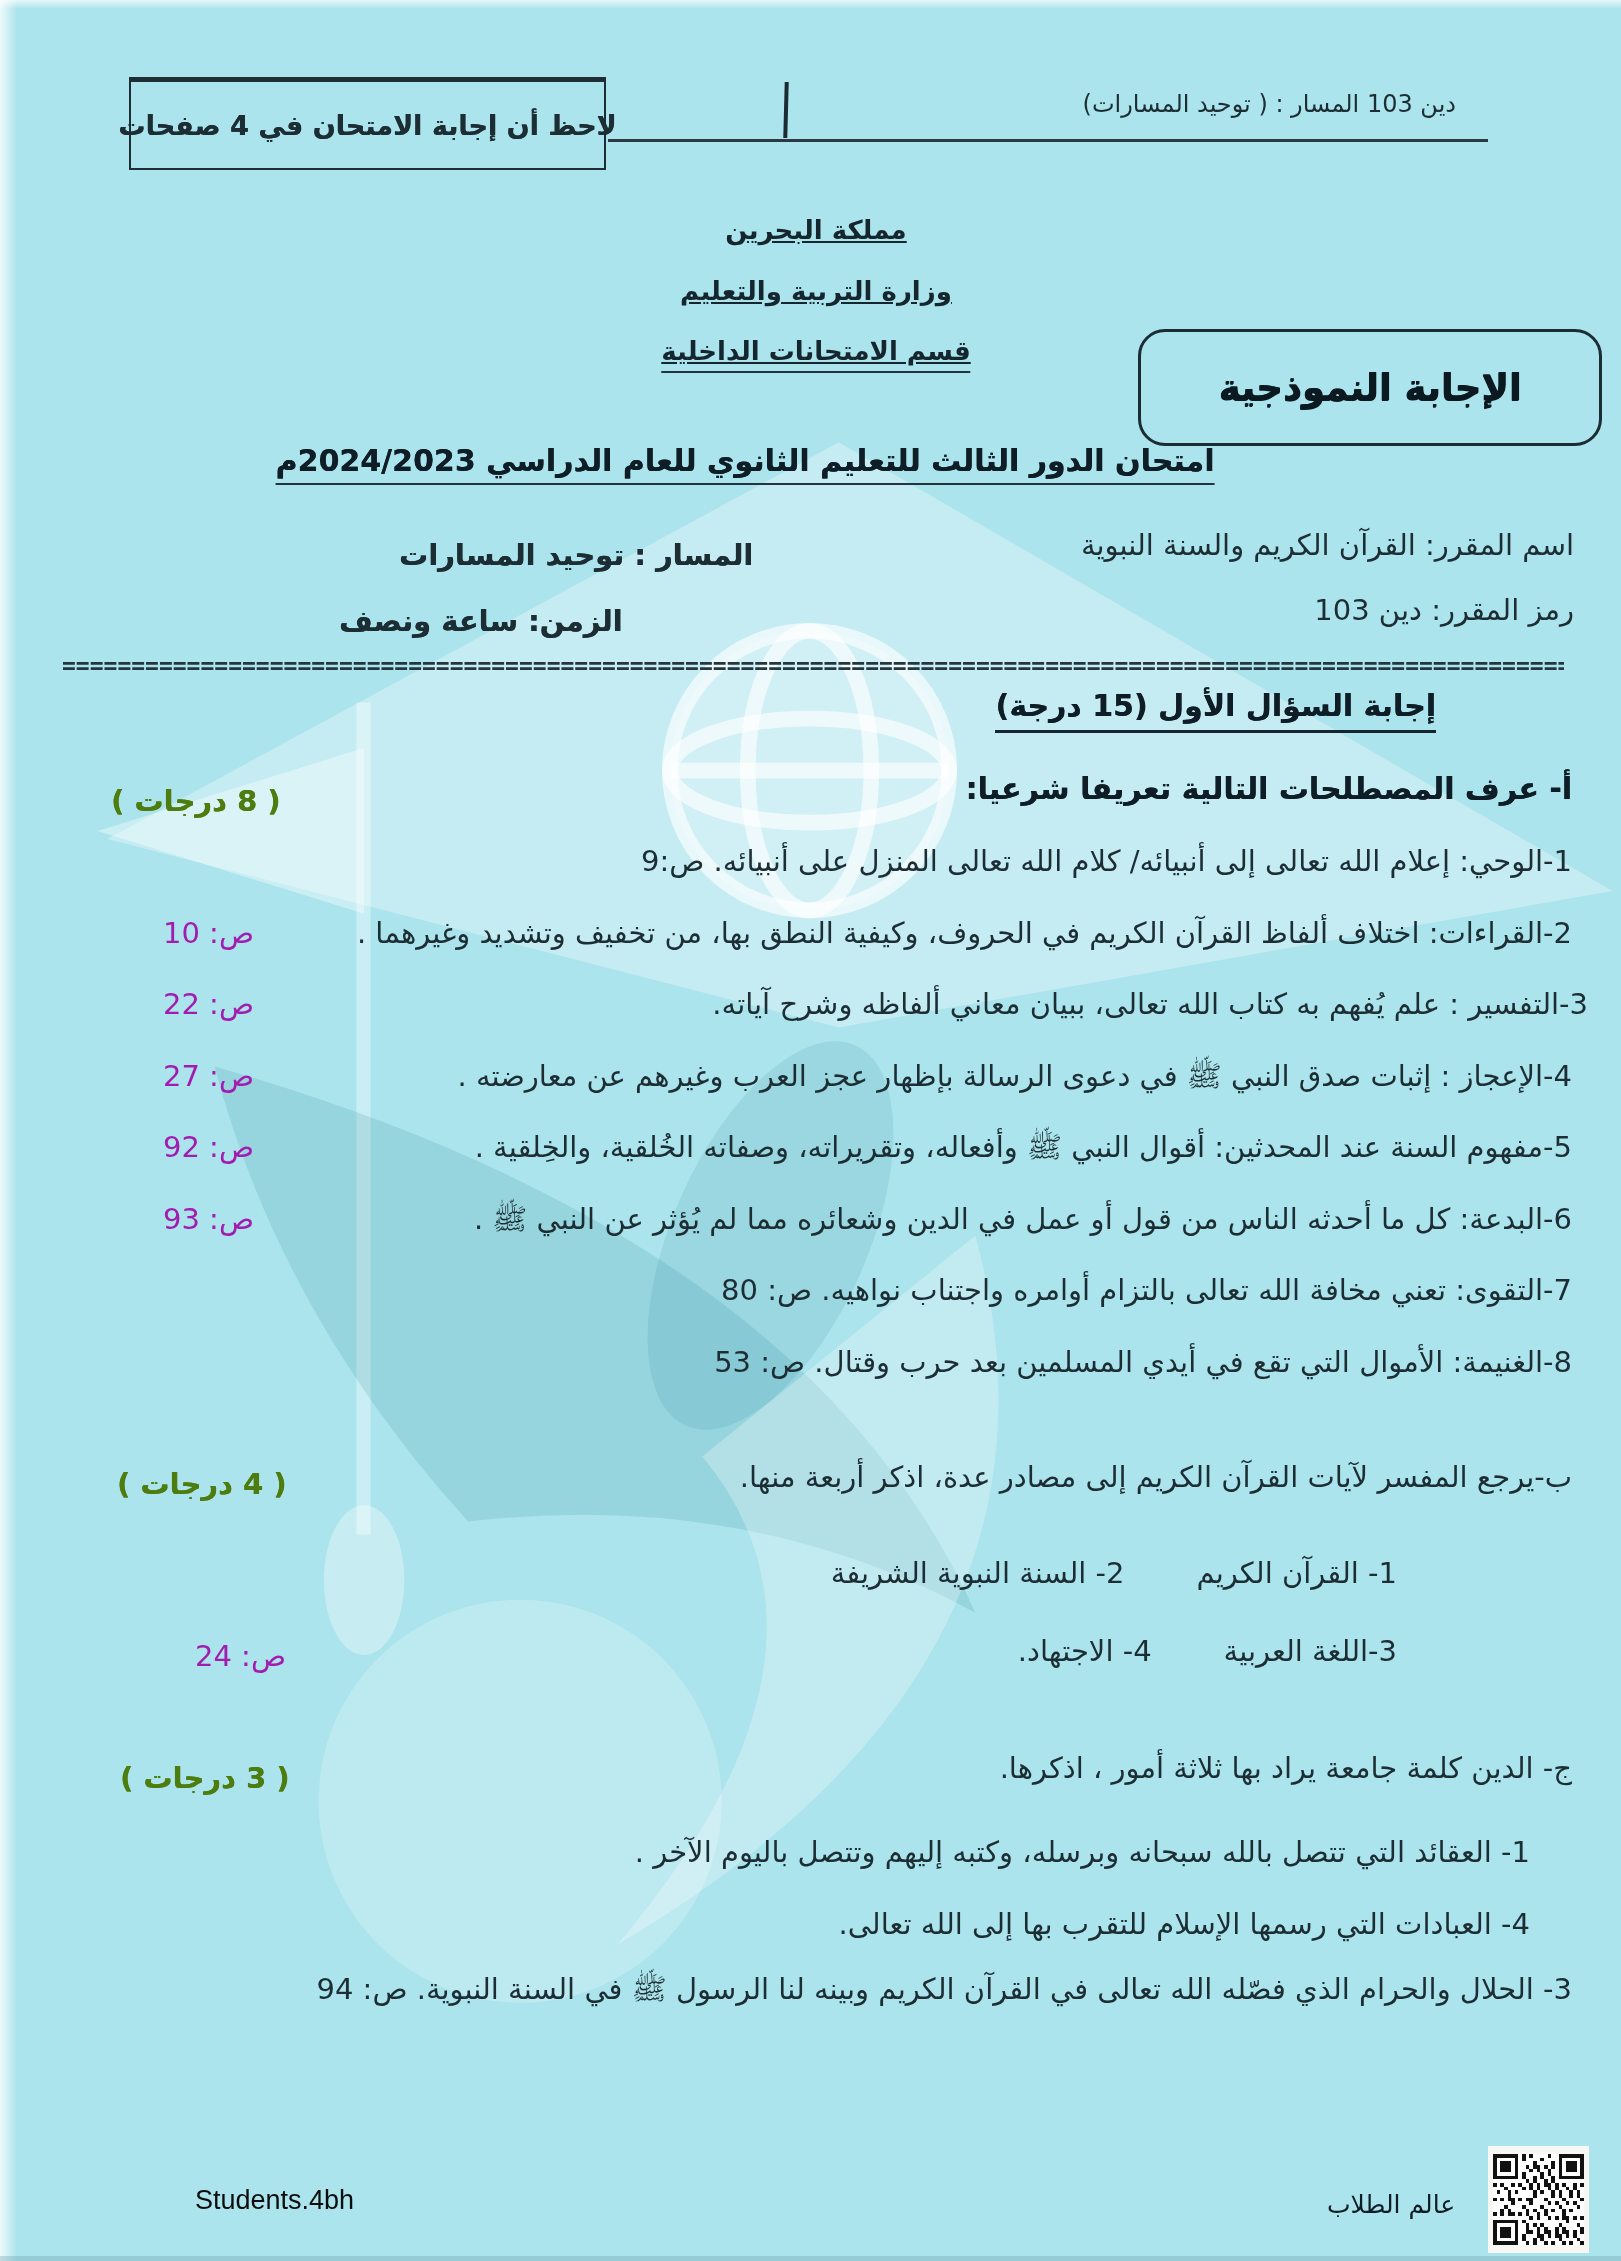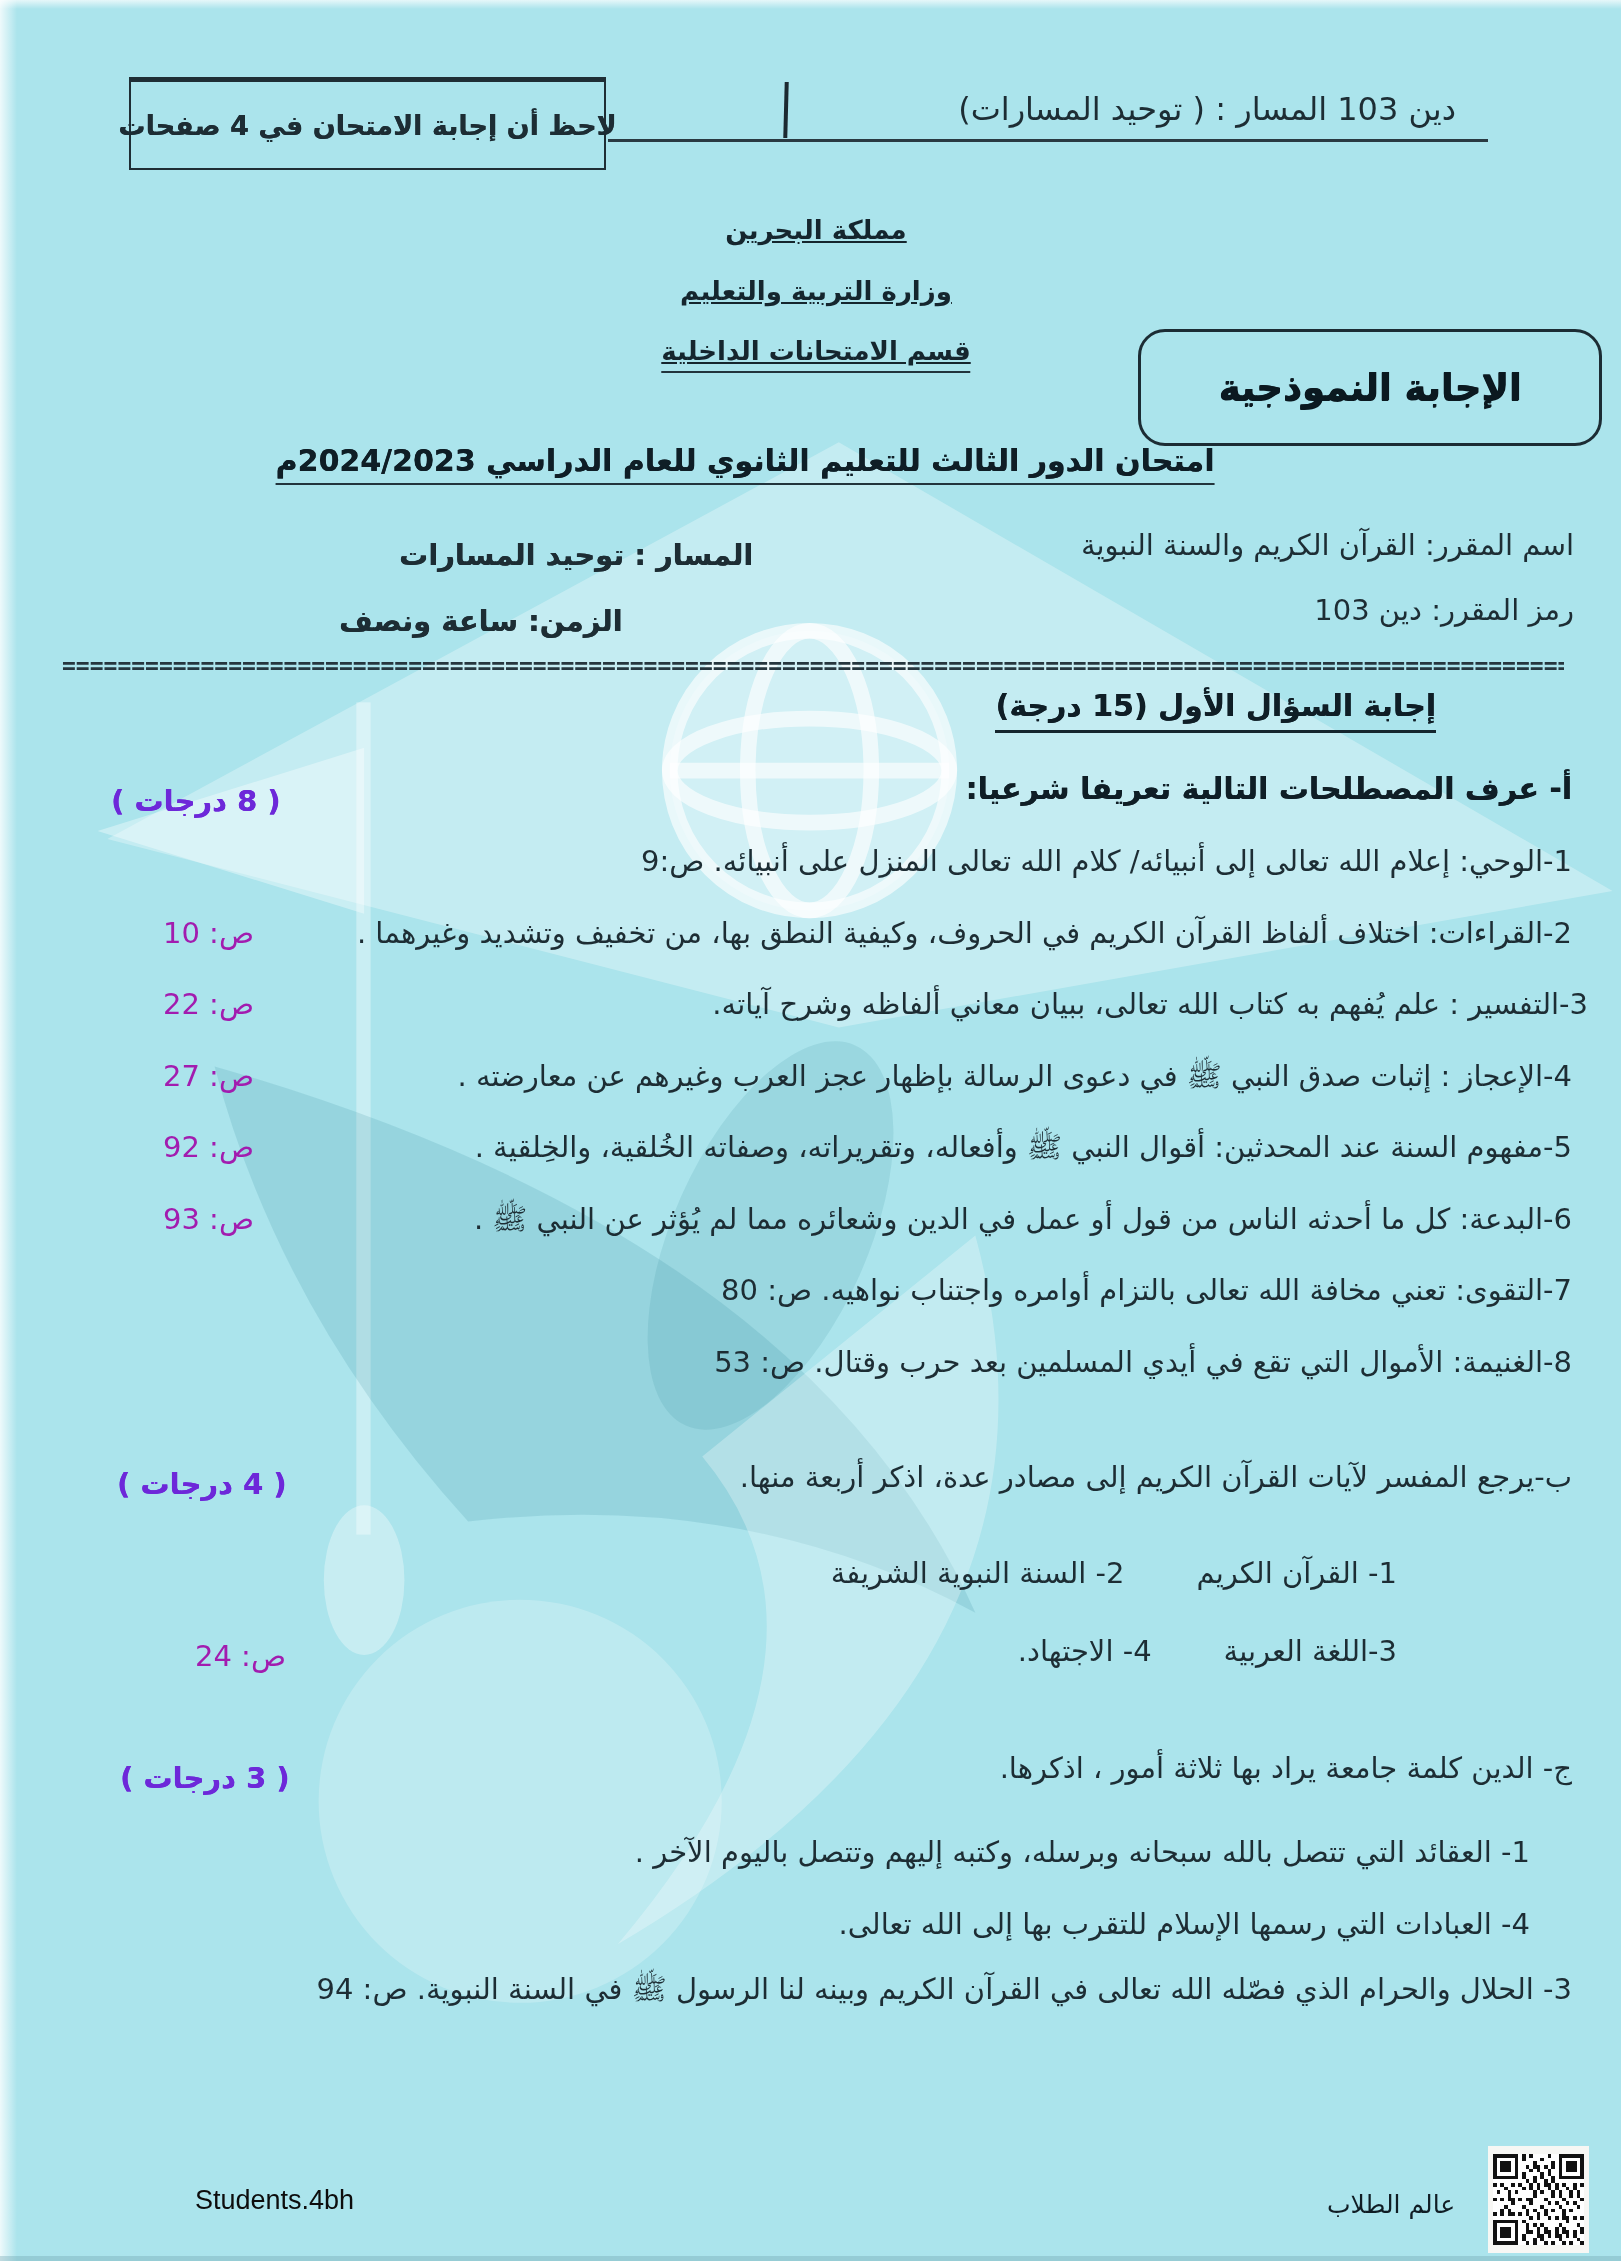--- a/index.html
+++ b/index.html
@@ -9,31 +9,31 @@
     background:#abe4ec;
     overflow:hidden;
     font-family:"DejaVu Sans",sans-serif;
     color:#1d2d34;
   }
   .abs{position:absolute;white-space:nowrap;}
   .ar{direction:rtl;}
   .b{font-weight:bold;text-shadow:0.3px 0 currentColor;}
   .body-line{font-size:29px;color:#1d2d34;}
   .ref{font-size:29px;color:#a21caf;}
-  .marks{font-size:29px;color:#6d28d9;}
+  .marks{font-size:29px;color:#4d7c0f;}
   .heading{font-size:30px;color:#0f1e26;}
   .underlined{border-bottom:2.6px solid #22343c;padding-bottom:5.2px;}
   
   .note-box{
     left:129px;top:77px;width:473px;height:86px;
     border:2.6px solid #1f2e35;border-top-width:5.2px;
     display:flex;align-items:center;justify-content:center;
     font-size:27px;
   }
-  .header-line{right:165px;top:90px;font-size:32px;}
+  .header-line{right:165px;top:90px;font-size:24px;}
   .header-rule{left:608px;top:139px;width:880px;height:3.3px;background:#2a3a42;}
   .stray-tick{left:784px;top:82px;width:3.9px;height:56px;background:#1c2a31;transform:rotate(1.5deg);}
   
   .org-line{left:816px;transform:translateX(-50%);font-size:26px;font-weight:600;color:#15262e;text-decoration:underline;}
   
   .stamp{
     left:1138px;top:293px;width:458px;height:111px;
     border:3.3px solid #1c2c34;border-radius:27px;
     display:flex;align-items:center;justify-content:center;
     font-size:37px;font-weight:bold;color:#0b1920;

